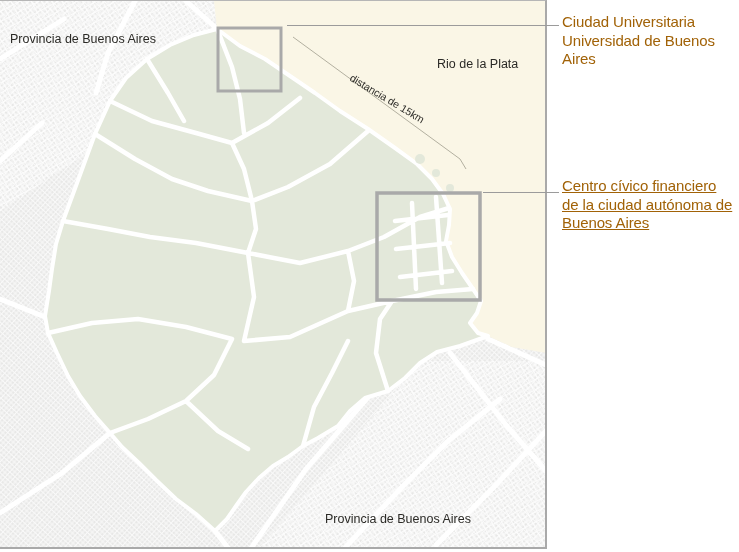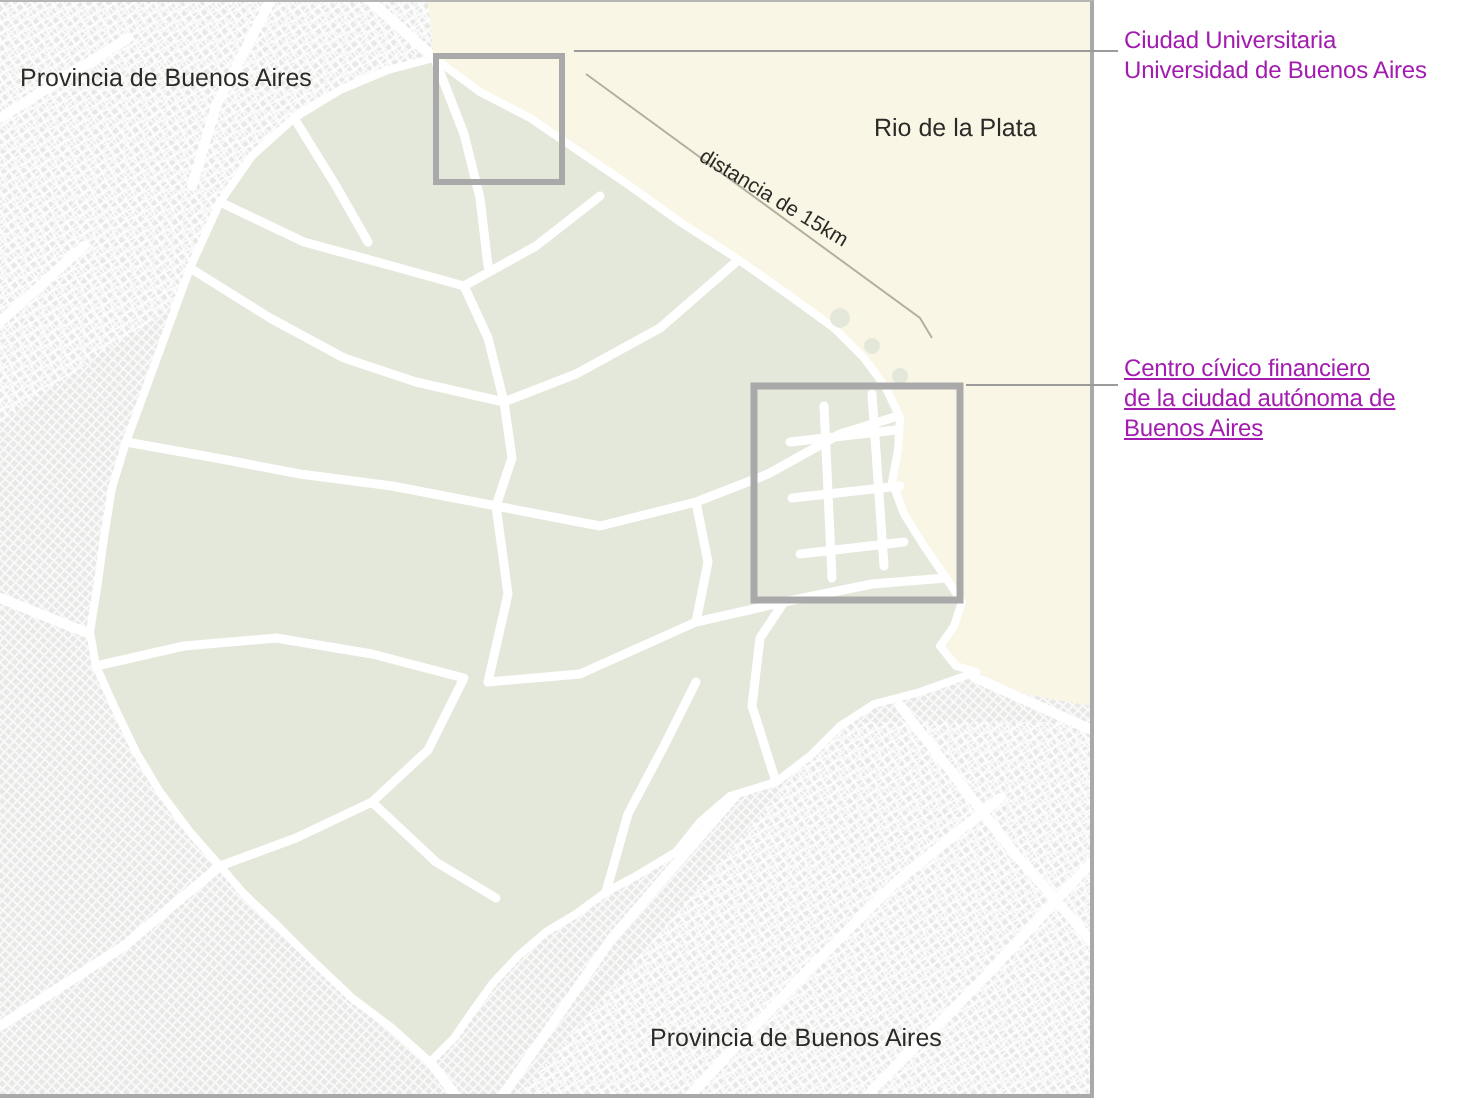--- a/index.html
+++ b/index.html
@@ -10,21 +10,21 @@
   #map-frame{
     position:absolute;left:0;top:0;width:545px;height:546px;
     border-top:1px solid #b6b6b6;border-right:2px solid #a9a9a9;border-bottom:2px solid #a9a9a9;
     overflow:hidden;background:#8b5cf6;
   }
   #map-frame svg{display:block;}
   .callout-line{position:absolute;height:1px;background:#9b9b9b;z-index:5;}
   #callout-line-1{left:287px;top:25px;width:272px;}
   #callout-line-2{left:483px;top:192px;width:76px;}
   .annotation{
-    position:absolute;left:562px;color:#a21caf;font-size:12px;line-height:1.24;
+    position:absolute;left:562px;color:#a16207;font-size:15px;line-height:1.24;
     white-space:pre-line;letter-spacing:-0.1px;z-index:6;width:176px;
   }
   #annotation-1{top:13px;}
   #annotation-2{top:177px;text-decoration:underline;}
   text{font-family:"Liberation Sans",sans-serif;fill:#2b2a26;}
 </style>
 </head>
 <body>
 
 <div id="stage">

